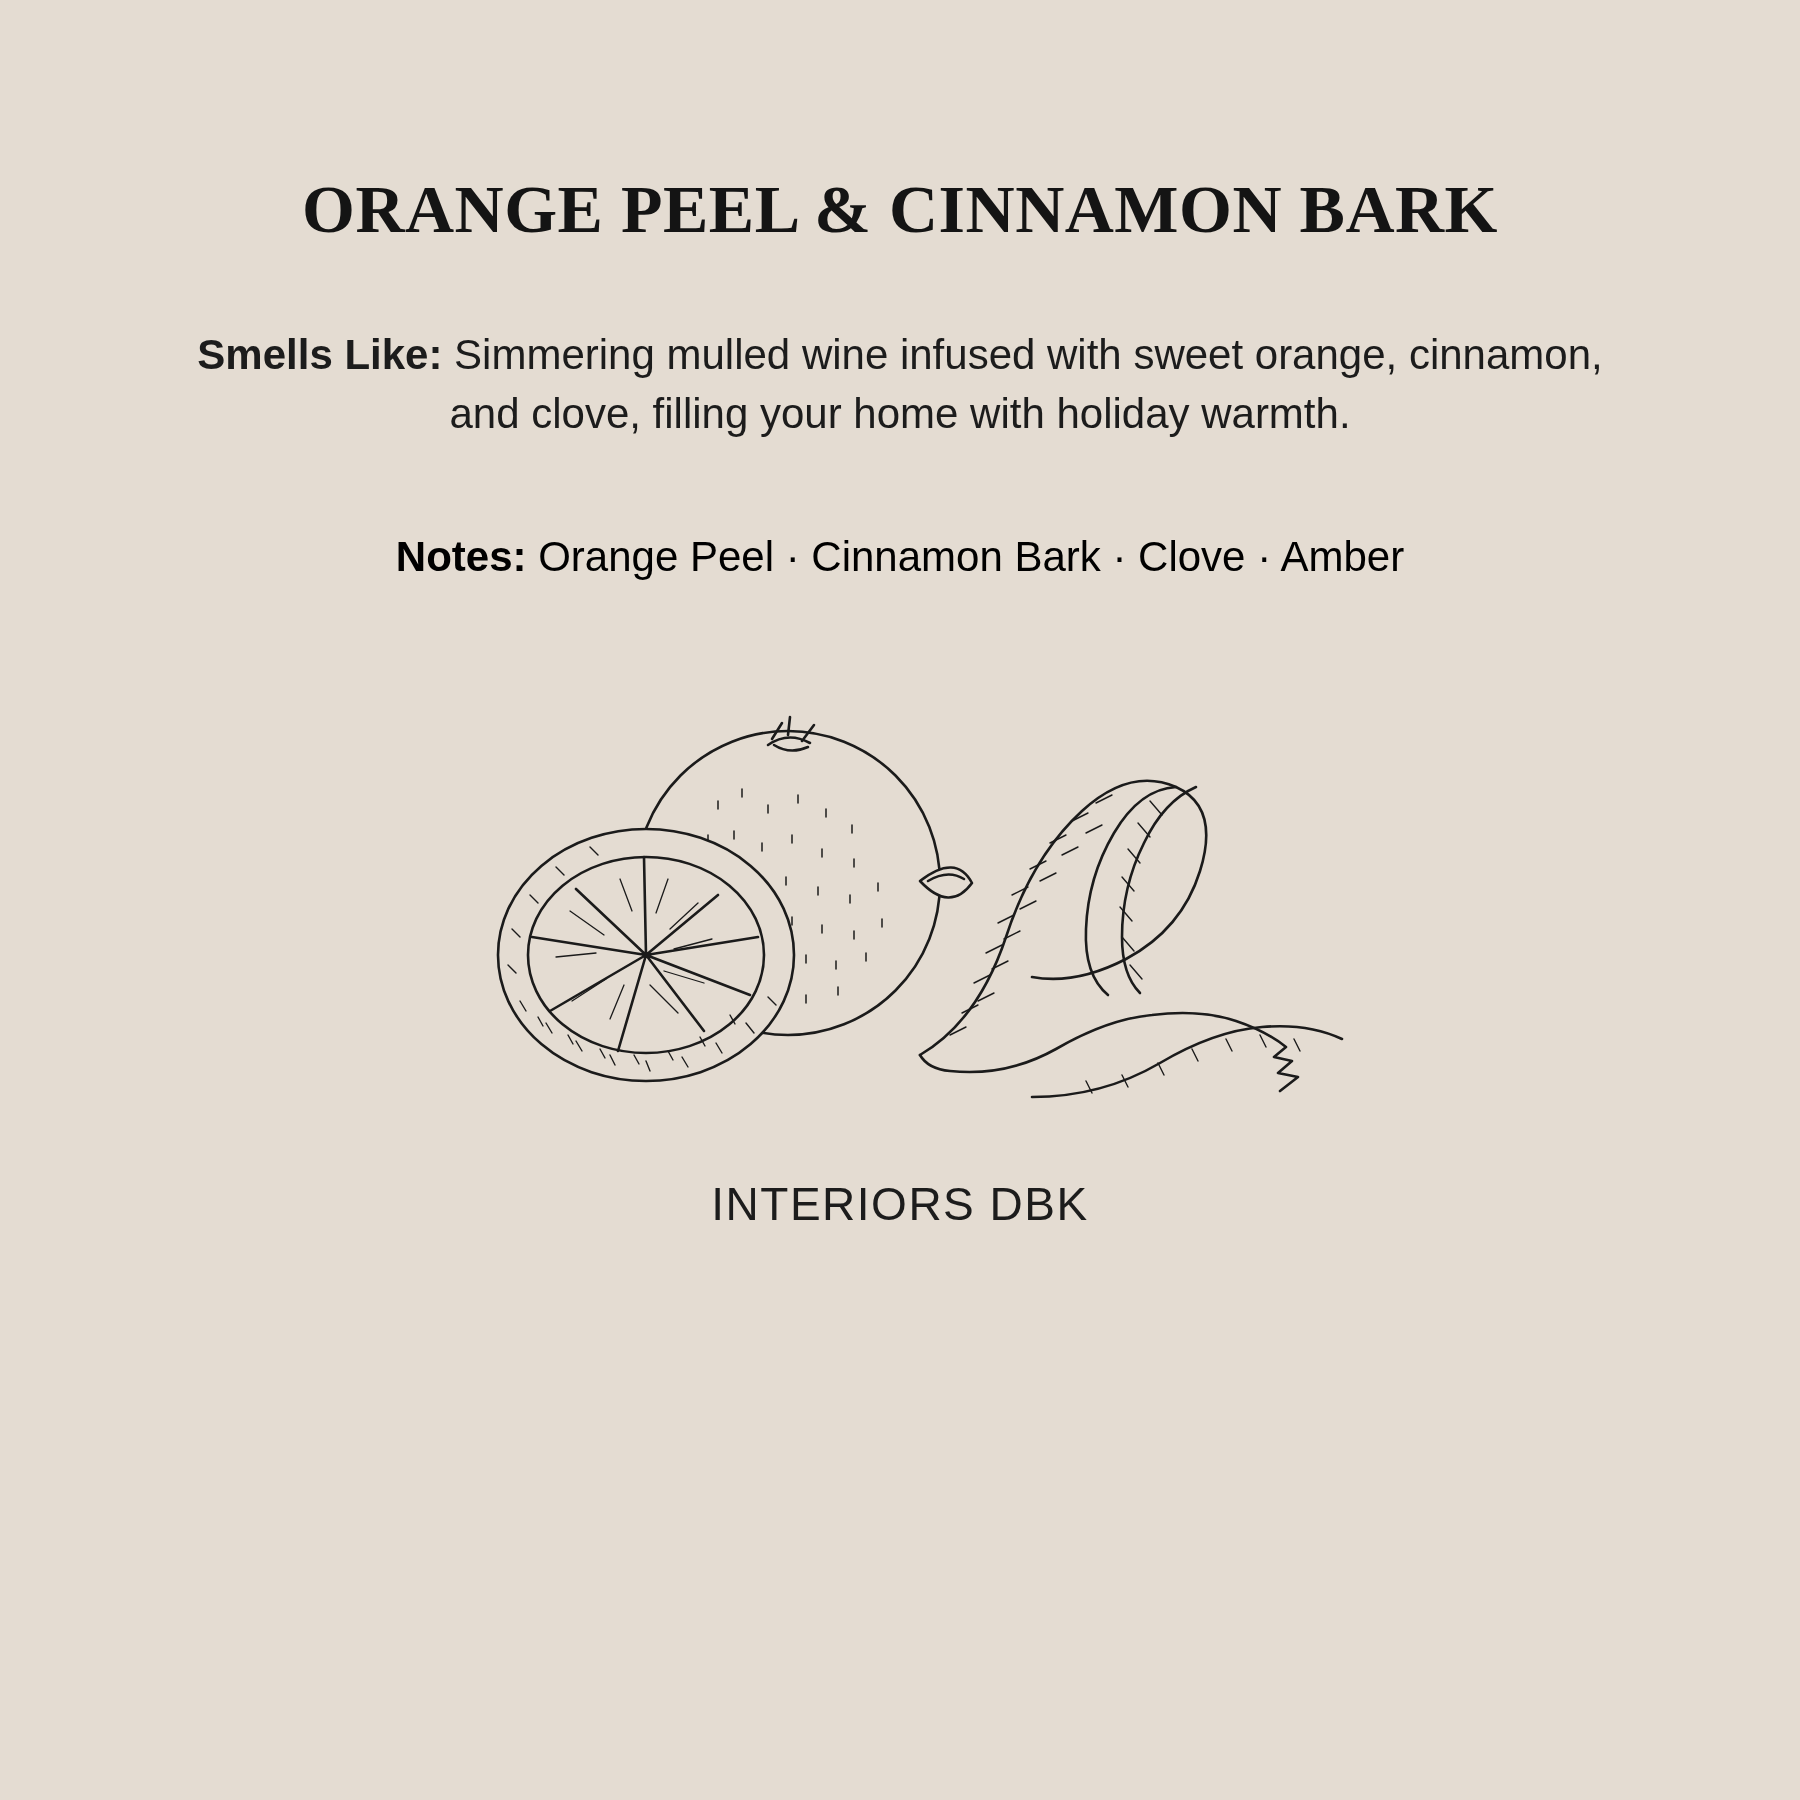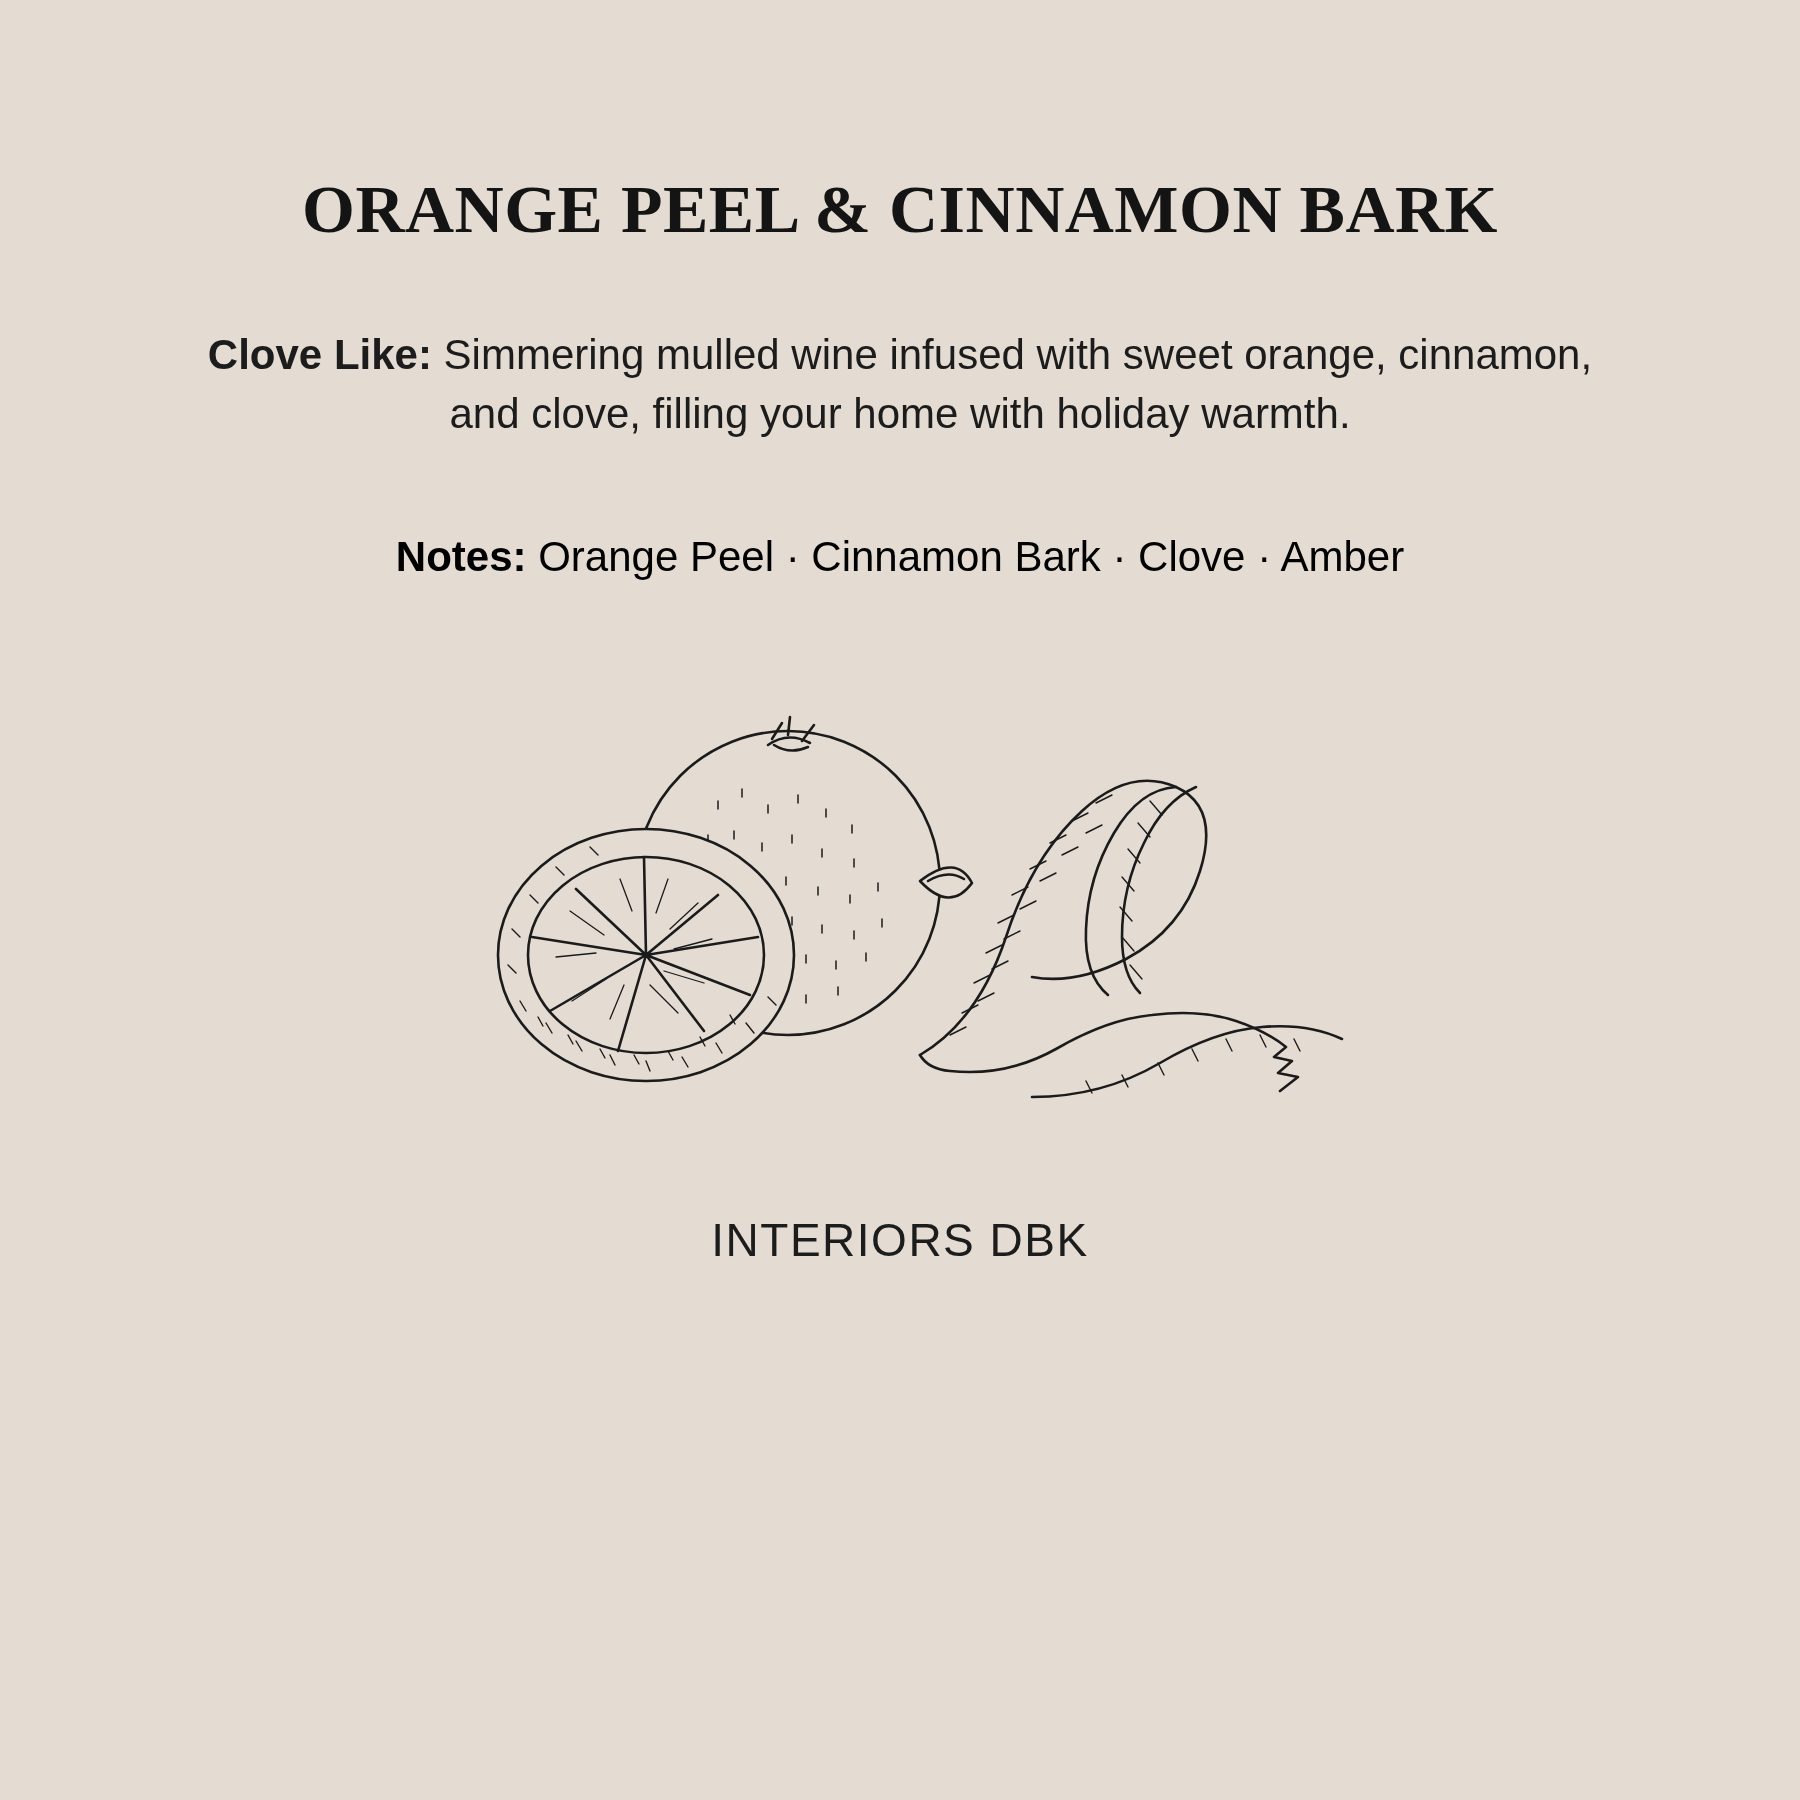--- a/index.html
+++ b/index.html
@@ -71,36 +71,36 @@
     height: 430px;
     display: flex;
     align-items: center;
     justify-content: center;
   }
   .art svg {
     width: 100%;
     height: 100%;
   }
   .brand {
-    margin-top: 100px;
+    margin-top: 64px;
     font-size: 46px;
     letter-spacing: 1.5px;
     color: #1c1c1c;
     text-align: center;
   }
 </style>
 </head>
 <body>
 
 <div class="card">
 
   <div class="title">ORANGE PEEL &amp; CINNAMON BARK</div>
 
   <div class="smells">
-    <span class="lead">Clove Like:</span><span> Simmering mulled wine infused with sweet orange, cinnamon, and clove, filling your home with holiday warmth.</span>
+    <span class="lead">Smells Like:</span><span> Simmering mulled wine infused with sweet orange, cinnamon, and clove, filling your home with holiday warmth.</span>
   </div>
 
   <div class="notes">
     <span class="lead">Notes:</span><span> Orange Peel · Cinnamon Bark · Clove · Amber</span>
   </div>
 
 
   <div class="art">
     <svg viewBox="0 0 900 430" xmlns="http://www.w3.org/2000/svg" aria-hidden="true">
       <g fill="none" stroke="#1b1b1b" stroke-width="2.6" stroke-linecap="round" stroke-linejoin="round">

